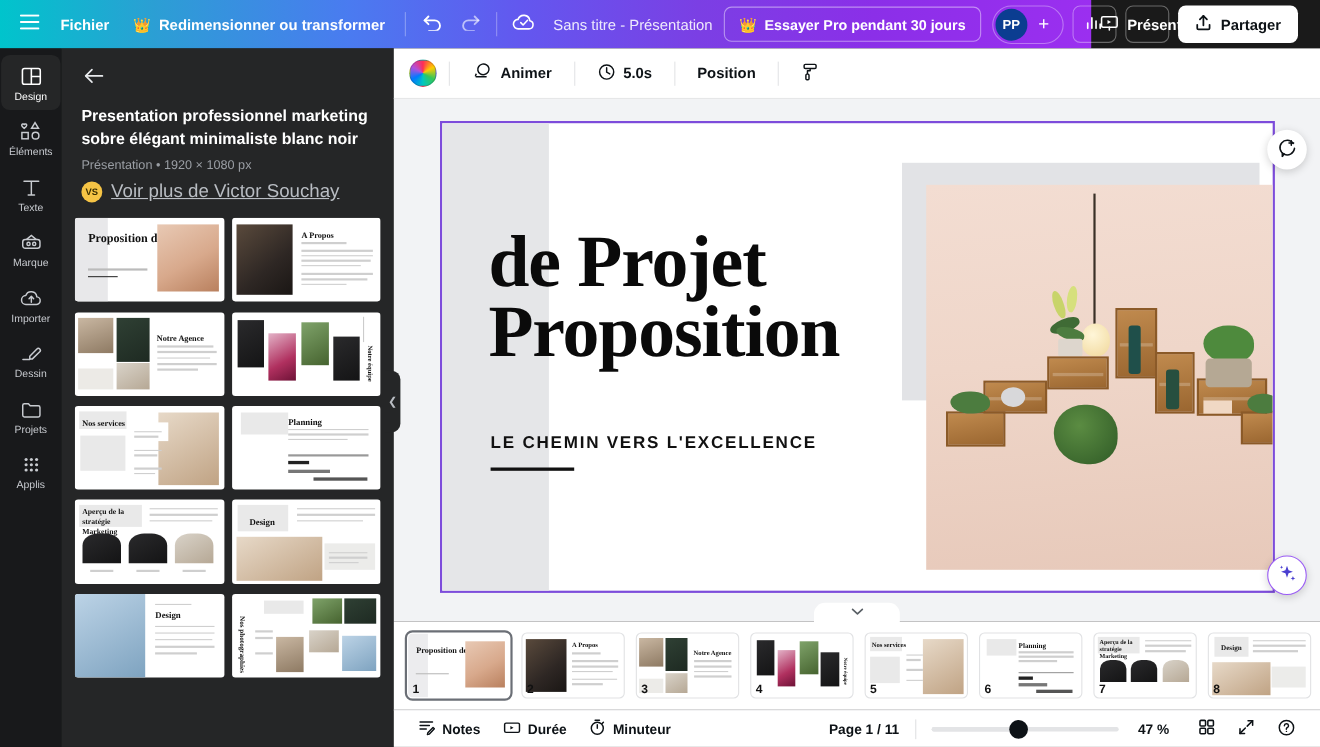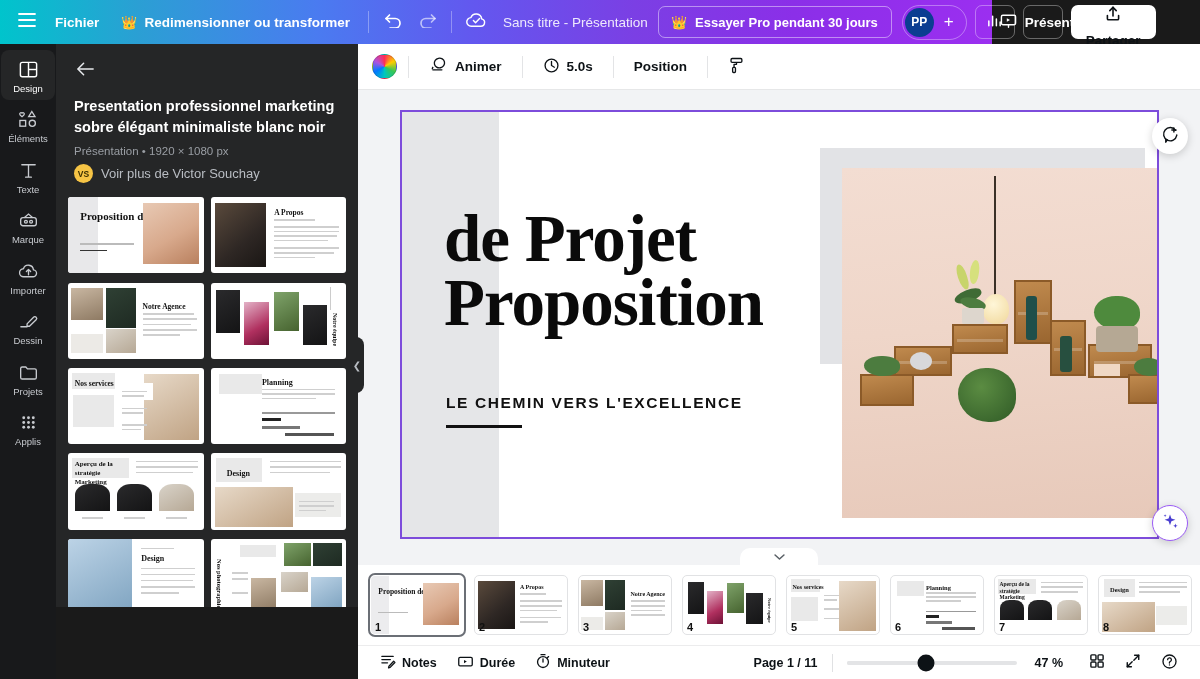--- a/index.html
+++ b/index.html
@@ -61,57 +61,57 @@
   .icon-pill {
     height: 34px; min-width: 40px; padding: 0 10px; border-radius: 7px;
     border: 1px solid rgba(255,255,255,.35);
     display: flex; align-items: center; justify-content: center; gap: 7px;
     cursor: pointer; margin-left: 8px; color: #fff; font-size: 13.5px; font-weight: 600;
     white-space: nowrap;
   }
   .share-btn {
     height: 34px; padding: 0 15px; border-radius: 7px; background: #fff; color: #0d1216;
     display: flex; align-items: center; gap: 8px; margin-left: 8px;
-    font-size: 13.5px; font-weight: 700; cursor: pointer; white-space: nowrap; flex-direction: column;
+    font-size: 13.5px; font-weight: 700; cursor: pointer; white-space: nowrap;
   }
 
   
   .rail {
     position: absolute; left: 0; top: 44px; width: 56px; height: 635px;
     background: #18191b; display: flex; flex-direction: column;
     align-items: center; padding-top: 6px;
   }
   .rail-item {
     width: 54px; padding: 9px 0 6px; display: flex; flex-direction: column;
     align-items: center; gap: 4px; cursor: pointer; color: #c8cbd0;
     font-size: 9.5px; text-align: center; line-height: 1.1;
   }
   .rail-item.active { background: #252627; border-radius: 8px; color: #fff; }
   .rail-item svg { display: block; }
 
   
   .panel {
-    position: absolute; left: 56px; top: 44px; width: 302px; height: 563px;
+    position: absolute; left: 56px; top: 44px; width: 302px; height: 635px;
     background: #252627; overflow: hidden;
   }
   .panel-back {
     width: 30px; height: 30px; margin: 12px 0 0 14px;
     display: flex; align-items: center; justify-content: center;
     border-radius: 6px; cursor: pointer; color: #e8eaed;
   }
   .panel-title {
     margin: 10px 18px 0; font-size: 14.5px; font-weight: 700; color: #fff; line-height: 1.42;
   }
   .panel-meta { margin: 8px 18px 0; font-size: 11.5px; color: #9a9ea4; }
   .panel-author { margin: 7px 18px 0; display: flex; align-items: center; gap: 8px; cursor: pointer; }
   .author-badge {
     width: 19px; height: 19px; border-radius: 50%; background: #f6c445; color: #3b2f00;
     font-size: 8.5px; font-weight: 800; display: flex; align-items: center; justify-content: center;
   }
-  .author-name { font-size: 13px; color: #b9bdc3; }
+  .author-name { font-size: 17px; color: #b9bdc3; text-decoration: underline; }
   .apply-btn {
     margin: 16px 18px 0; height: 36px; border: 1px solid #4a4b4e; border-radius: 7px;
     background: #2e2f31; color: #fff; font-size: 12.5px; font-weight: 700;
     display: flex; align-items: center; justify-content: center; cursor: pointer;
   }
   .tmpl-grid {
     margin: 14px 12px 0; display: grid; grid-template-columns: 1fr 1fr;
     gap: 7px; height: 420px; overflow: hidden;
   }
   .tmpl {

